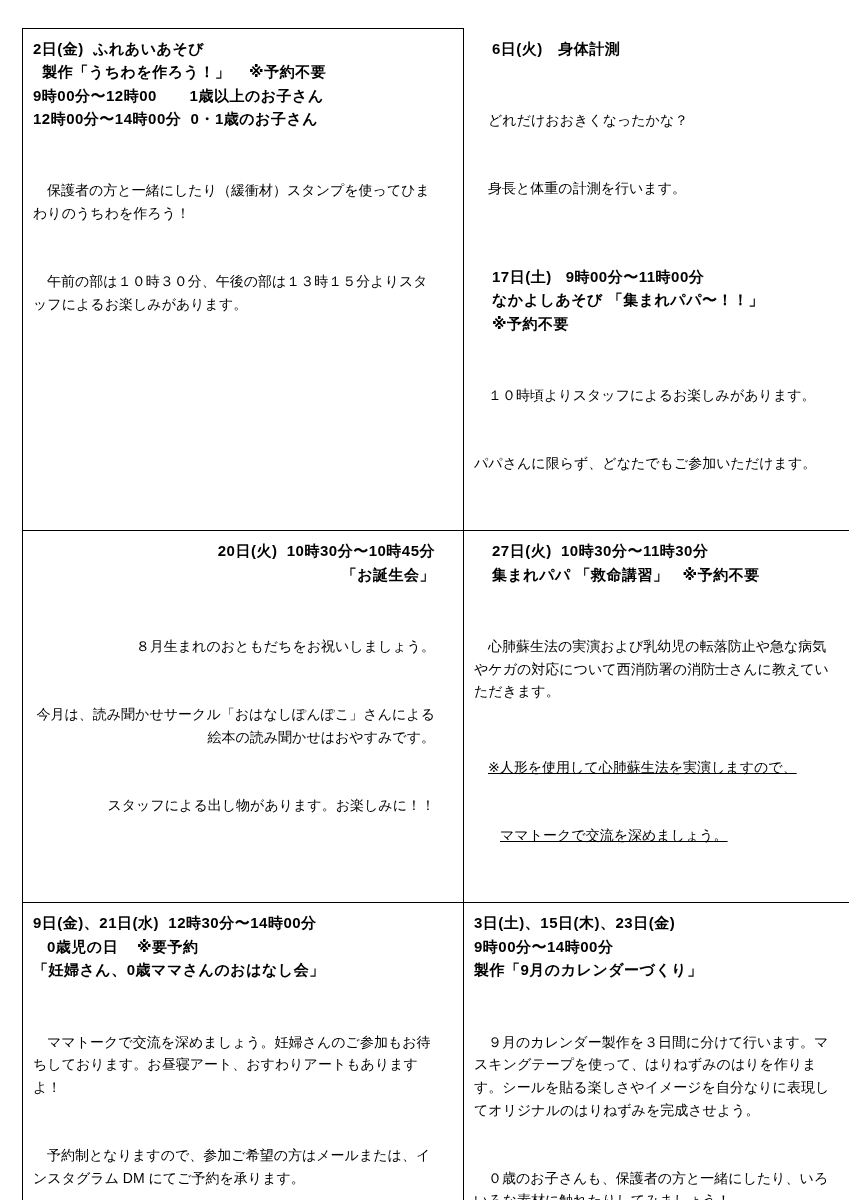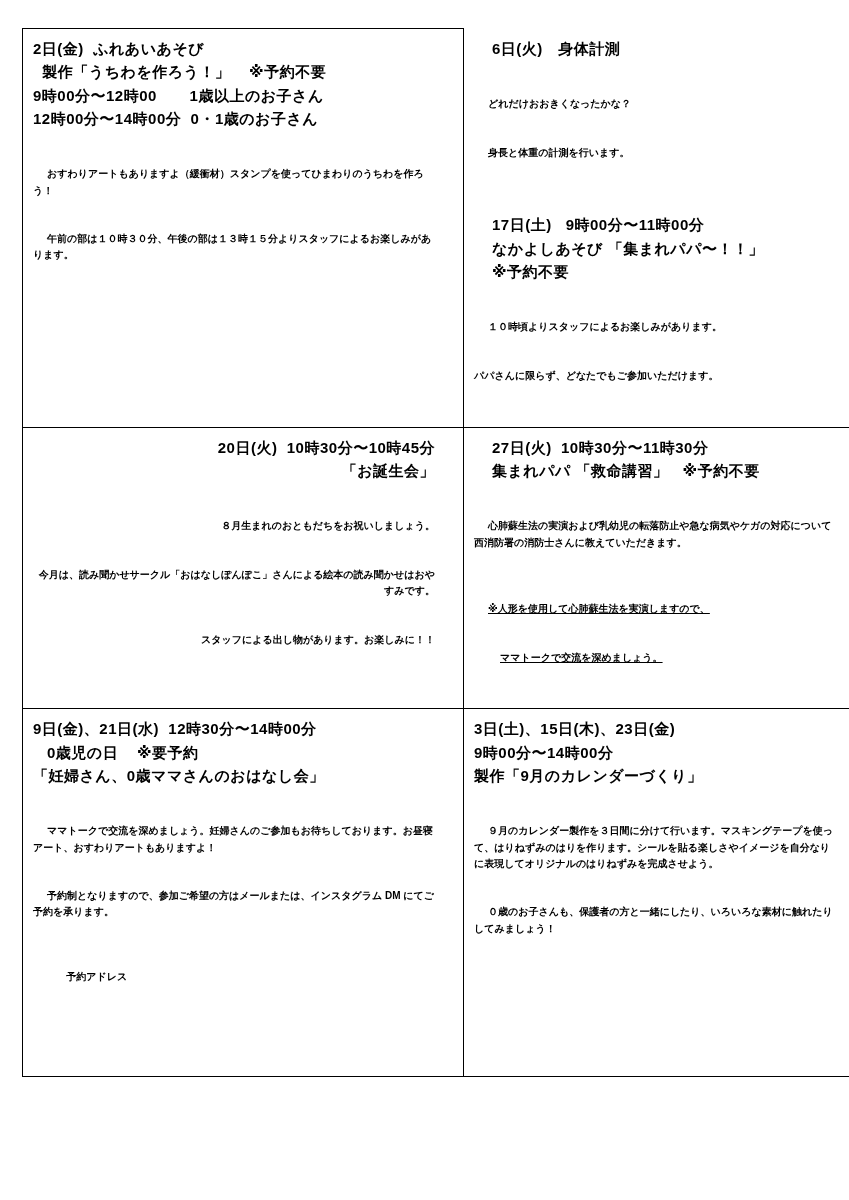--- a/index.html
+++ b/index.html
@@ -31,25 +31,24 @@
 
   .hd{
     font-weight:bold;
     font-size:15px;
     line-height:1.55;
     letter-spacing:0.5px;
     white-space:pre-wrap;
   }
   .hd.ind1{padding-left:18px;}
   .body{
-    font-size:10px;
+    font-size:14px;
     line-height:1.62;
     margin-top:4px;
     white-space:pre-wrap;
-    font-weight:bold;
   }
   .body .p{margin:0 0 0 0;}
   .body .p.ind{text-indent:14px;}
   .ul{ text-decoration:underline; }
   .sub-cell{padding:0 !important;border:none !important;}
   table.inner{width:100%;border-collapse:collapse;table-layout:fixed;}
   table.inner td{border:none;}
   .divline{border-top:1px solid #000;}
 </style>
 </head>
@@ -58,21 +57,21 @@
 <div class="sheet">
   <table class="grid">
     <tbody>
         <tr>
       <td class="left">
         <div class="hd">2日(金)  ふれあいあそび
   製作「うちわを作ろう！」    ※予約不要
 9時00分〜12時00       1歳以上のお子さん
 12時00分〜14時00分  0・1歳のお子さん</div>
         <div class="body">
-          <div class="p ind">おすわりアートもありますよ（緩衝材）スタンプを使ってひまわりのうちわを作ろう！</div>
+          <div class="p ind">保護者の方と一緒にしたり（緩衝材）スタンプを使ってひまわりのうちわを作ろう！</div>
           <div class="p ind">午前の部は１０時３０分、午後の部は１３時１５分よりスタッフによるお楽しみがあります。</div>
         </div>
       </td>
       <td class="right sub-cell">
         <table class="inner">
           <tbody>
                 <tr>
             <td style="padding:8px 18px 12px 10px;">
               <div class="hd ind1">6日(火)　身体計測</div>
               <div class="body">
@@ -105,21 +104,21 @@
           <div class="p ind">８月生まれのおともだちをお祝いしましょう。</div>
           <div class="p">今月は、読み聞かせサークル「おはなしぽんぽこ」さんによる絵本の読み聞かせはおやすみです。</div>
           <div class="p">スタッフによる出し物があります。お楽しみに！！</div>
         </div>
       </td>
       <td class="right">
         <div class="hd ind1">27日(火)  10時30分〜11時30分
 集まれパパ 「救命講習」   ※予約不要</div>
         <div class="body">
           <div class="p ind">心肺蘇生法の実演および乳幼児の転落防止や急な病気やケガの対応について西消防署の消防士さんに教えていただきます。</div>
-          <div class="p ind" style="margin-top:18px;"><span class="ul">※人形を使用して心肺蘇生法を実演しますので、</span></div>
+          <div class="p ind" style="margin-top:8px;"><span class="ul">※人形を使用して心肺蘇生法を実演しますので、</span></div>
           <div class="p" style="padding-left:26px;"><span class="ul">ママトークで交流を深めましょう。</span></div>
         </div>
       </td>
     </tr>
 
     <tr>
       <td class="left" style="height:290px;">
         <div class="hd">9日(金)、21日(水)  12時30分〜14時00分
    0歳児の日    ※要予約
 「妊婦さん、0歳ママさんのおはなし会」</div>

